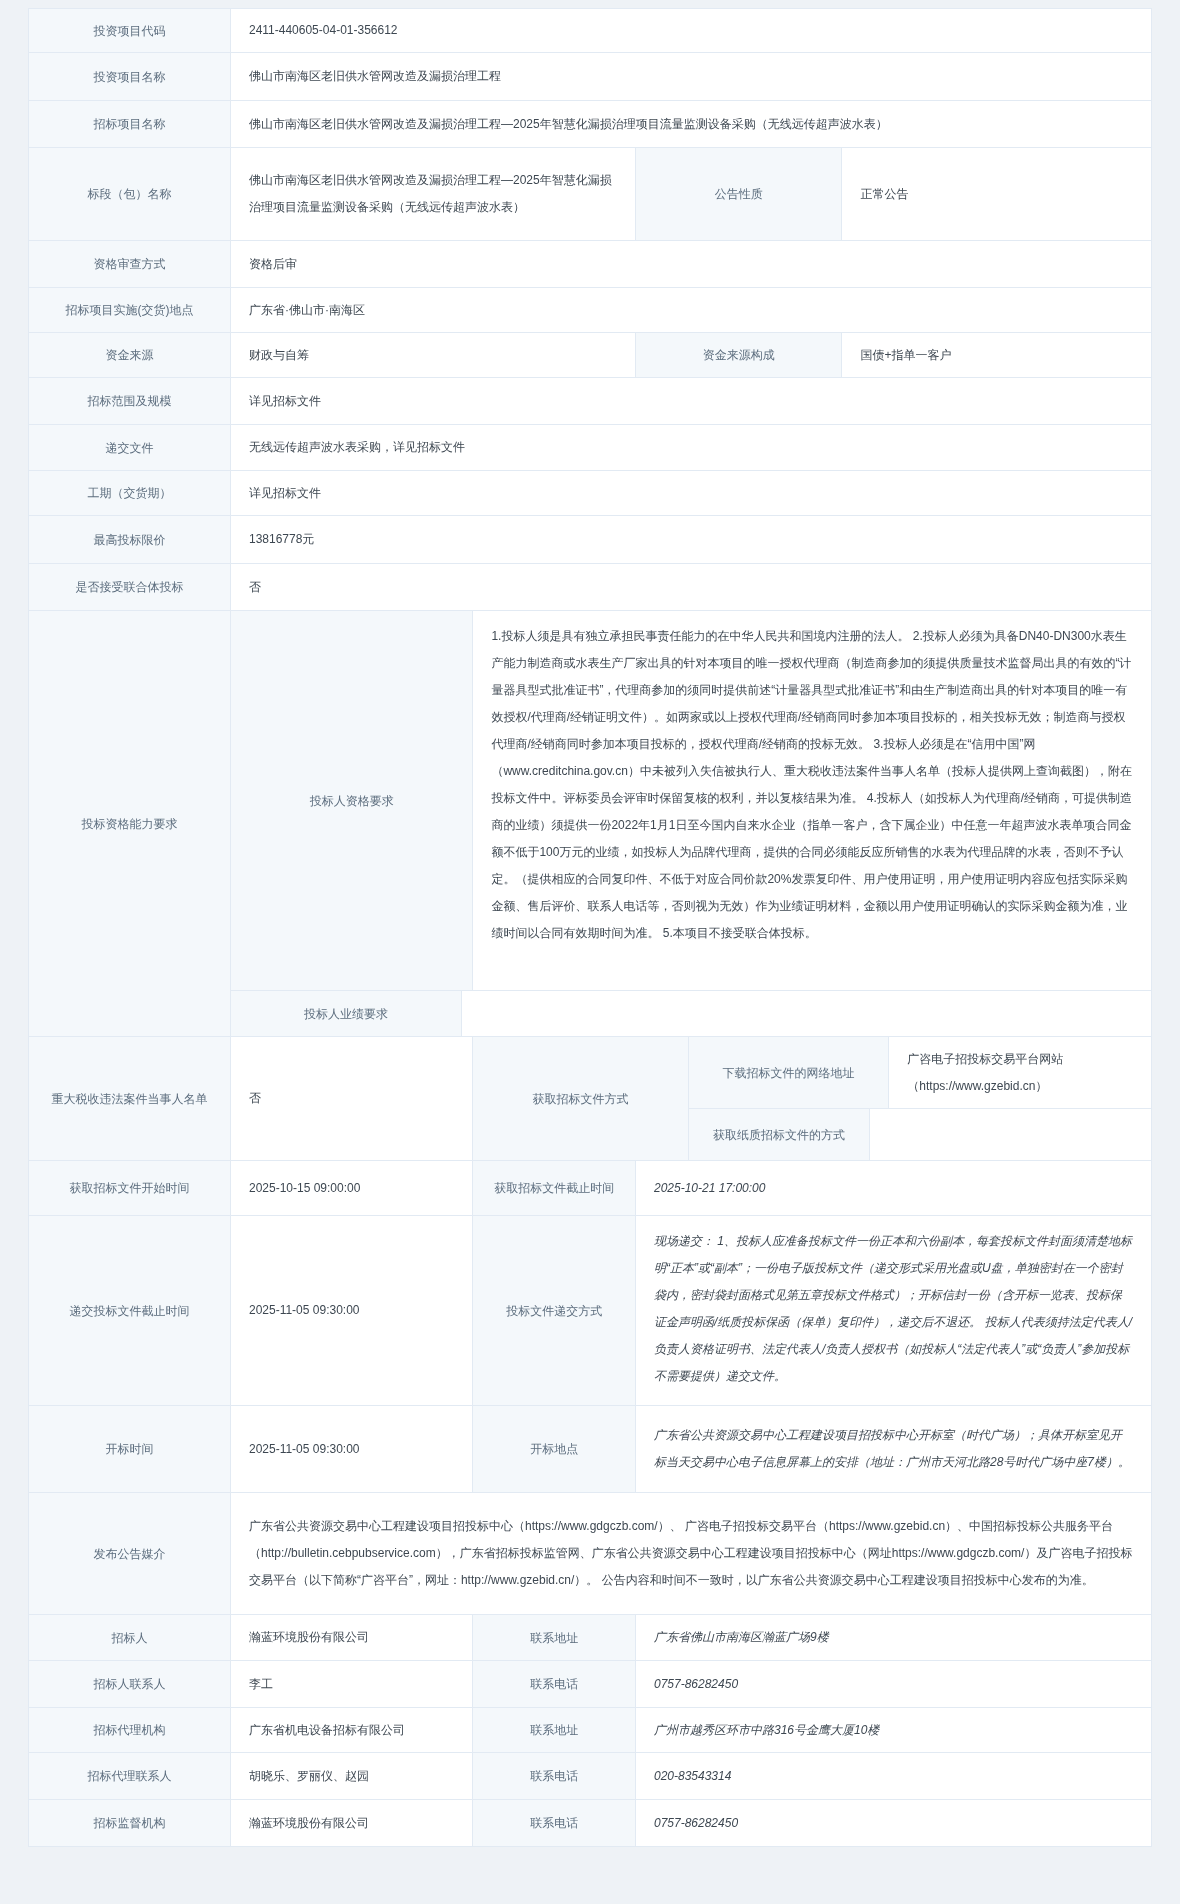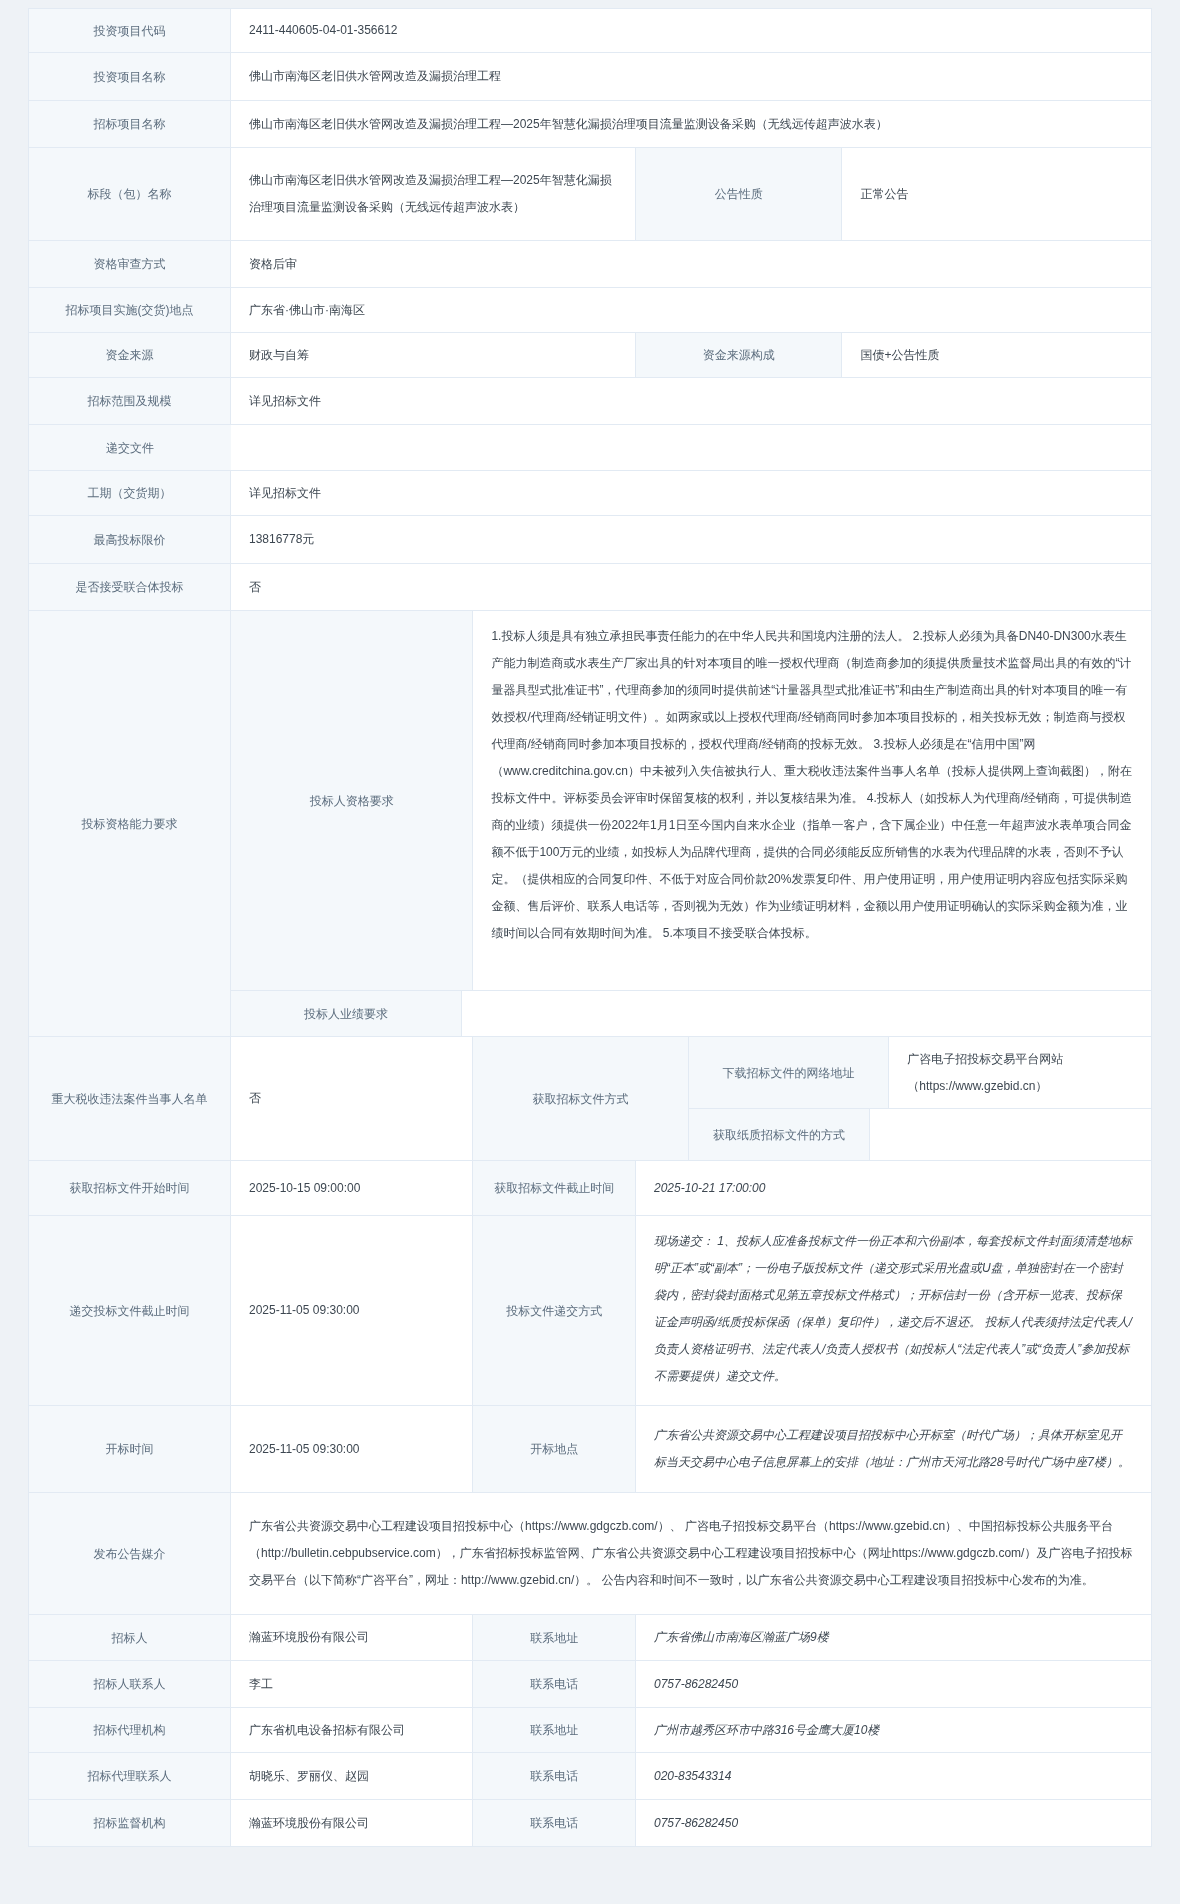--- a/index.html
+++ b/index.html
@@ -96,30 +96,31 @@
 
   <div class="r h45">
     <div class="c lab wA">招标项目实施(交货)地点</div>
     <div class="c val wV">广东省·佛山市·南海区</div>
   </div>
 
   <div class="r h45">
     <div class="c lab wA">资金来源</div>
     <div class="c val wS1">财政与自筹</div>
     <div class="c lab wS2">资金来源构成</div>
-    <div class="c val wS3">国债+公告性质</div>
+    <div class="c val wS3">国债+指单一客户</div>
   </div>
 
   <div class="r h47">
     <div class="c lab wA">招标范围及规模</div>
     <div class="c val wV">详见招标文件</div>
   </div>
 
   <div class="r h46">
     <div class="c lab wA">递交文件</div>
+    <div class="c val wV">无线远传超声波水表采购，详见招标文件</div>
   </div>
 
   <div class="r h45">
     <div class="c lab wA">工期（交货期）</div>
     <div class="c val wV">详见招标文件</div>
   </div>
 
   <div class="r h48">
     <div class="c lab wA">最高投标限价</div>
     <div class="c val wV">13816778元</div>

